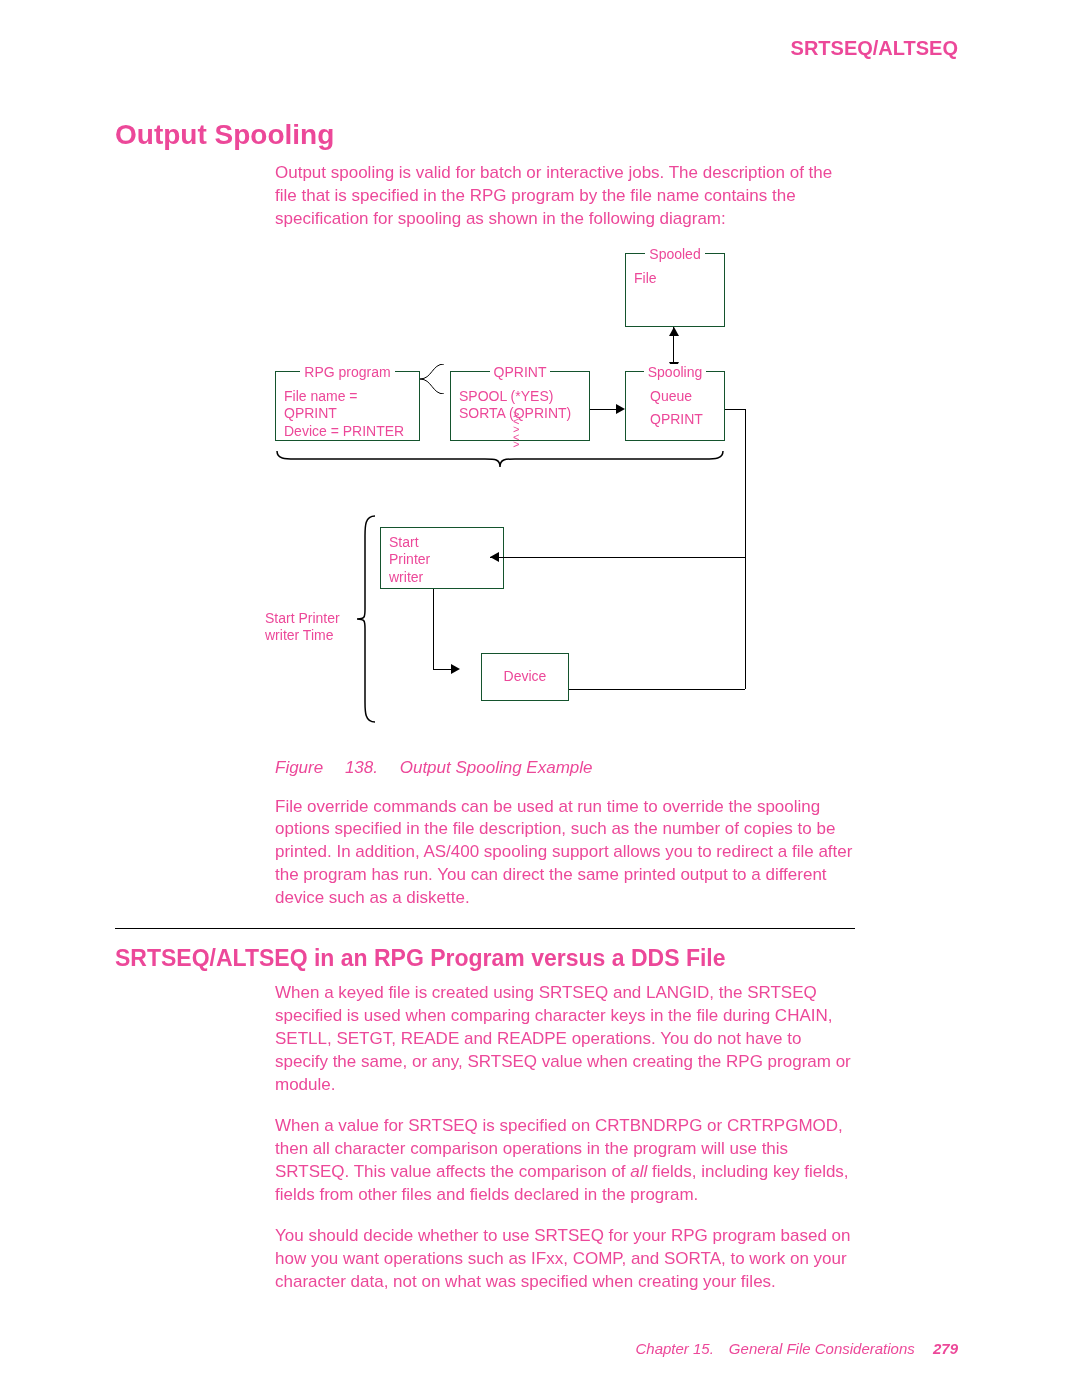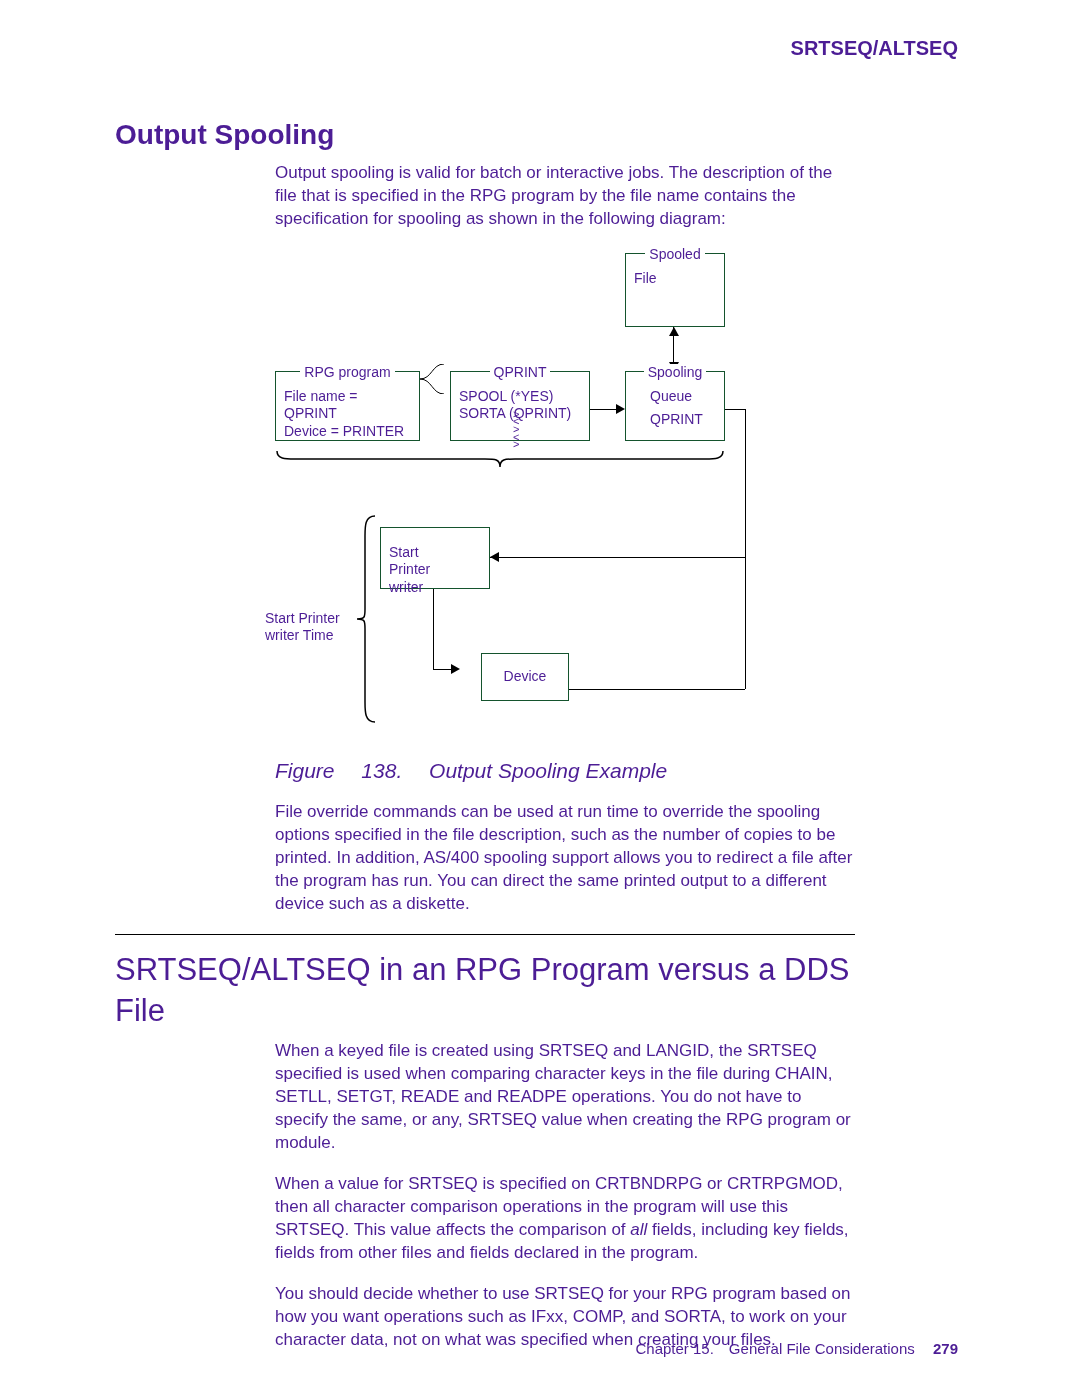--- a/index.html
+++ b/index.html
@@ -7,21 +7,21 @@
     padding: 0;
     background: #fff;
     width: 1080px;
   }
   .page {
     width: 1080px;
     height: 1397px;
     position: relative;
     font-family: Arial, Helvetica, sans-serif;
     line-height: 1.35;
-    color: #4c1d95;
+    color: #ec4899;
     box-sizing: border-box;
   }
   .running-head {
     position: absolute;
     top: 35px;
     right: 122px;
     font-weight: bold;
     font-size: 20px;
   }
   .content {
@@ -29,49 +29,50 @@
     left: 115px;
     top: 108px;
     width: 740px;
   }
   h1.output-spooling {
     font-size: 28px;
     font-weight: bold;
     margin: 8px 0 8px 0;
   }
   h1.srt {
-    font-size: 31px;
-    font-weight: normal;
+    font-size: 23px;
+    font-weight: bold;
     margin: 0 0 8px 0;
   }
   .bodycol {
     margin-left: 160px;
     width: 580px;
   }
   p {
     margin: 0 0 18px 0;
     font-size: 17px;
     text-align: left;
   }
   .caption {
     font-style: italic;
-    font-size: 21px;
+    font-size: 17px;
     margin: 8px 0 16px 0;
   }
   .hr {
     height: 1px;
     background: #000;
     width: 740px;
     margin: 10px 0 14px 0;
   }
   .footer {
     position: absolute;
     bottom: 38px;
     right: 122px;
     font-size: 15px;
+    font-style: italic;
   }
   .footer .pageno {
     font-weight: bold;
     margin-left: 14px;
   }
 
   
   .diagram {
     position: relative;
     width: 580px;
@@ -201,21 +202,21 @@
 
       <div class="brace-h" style="left:0px; top:200px; width:450px;">
         <svg width="450" height="20">
           <path d="M2,2 C2,10 10,10 20,10 L210,10 C220,10 225,10 225,18 C225,10 230,10 240,10 L430,10 C440,10 448,10 448,2" stroke="#000" fill="none" stroke-width="1.5"></path>
         </svg>
       </div>
 
       <div class="arrow v" style="left:470px; top:160px; height:280px;"></div>
       <div class="arrow h" style="left:450px; top:160px; width:20px;"></div>
 
-      <div class="box" style="left:105px; top:278px; width:110px; height:62px; padding-top:16px;">
+      <div class="box" style="left:105px; top:278px; width:124px; height:62px; padding-top:6px;">
         <div>Start</div>
         <div>Printer</div>
         <div>writer</div>
       </div>
 
       <div class="arrow h" style="left:215px; top:308px; width:255px;"></div>
       <div class="ahead-l" style="left:215px; top:303.5px;"></div>
 
       <div class="arrow v" style="left:158px; top:340px; height:80px;"></div>
 

